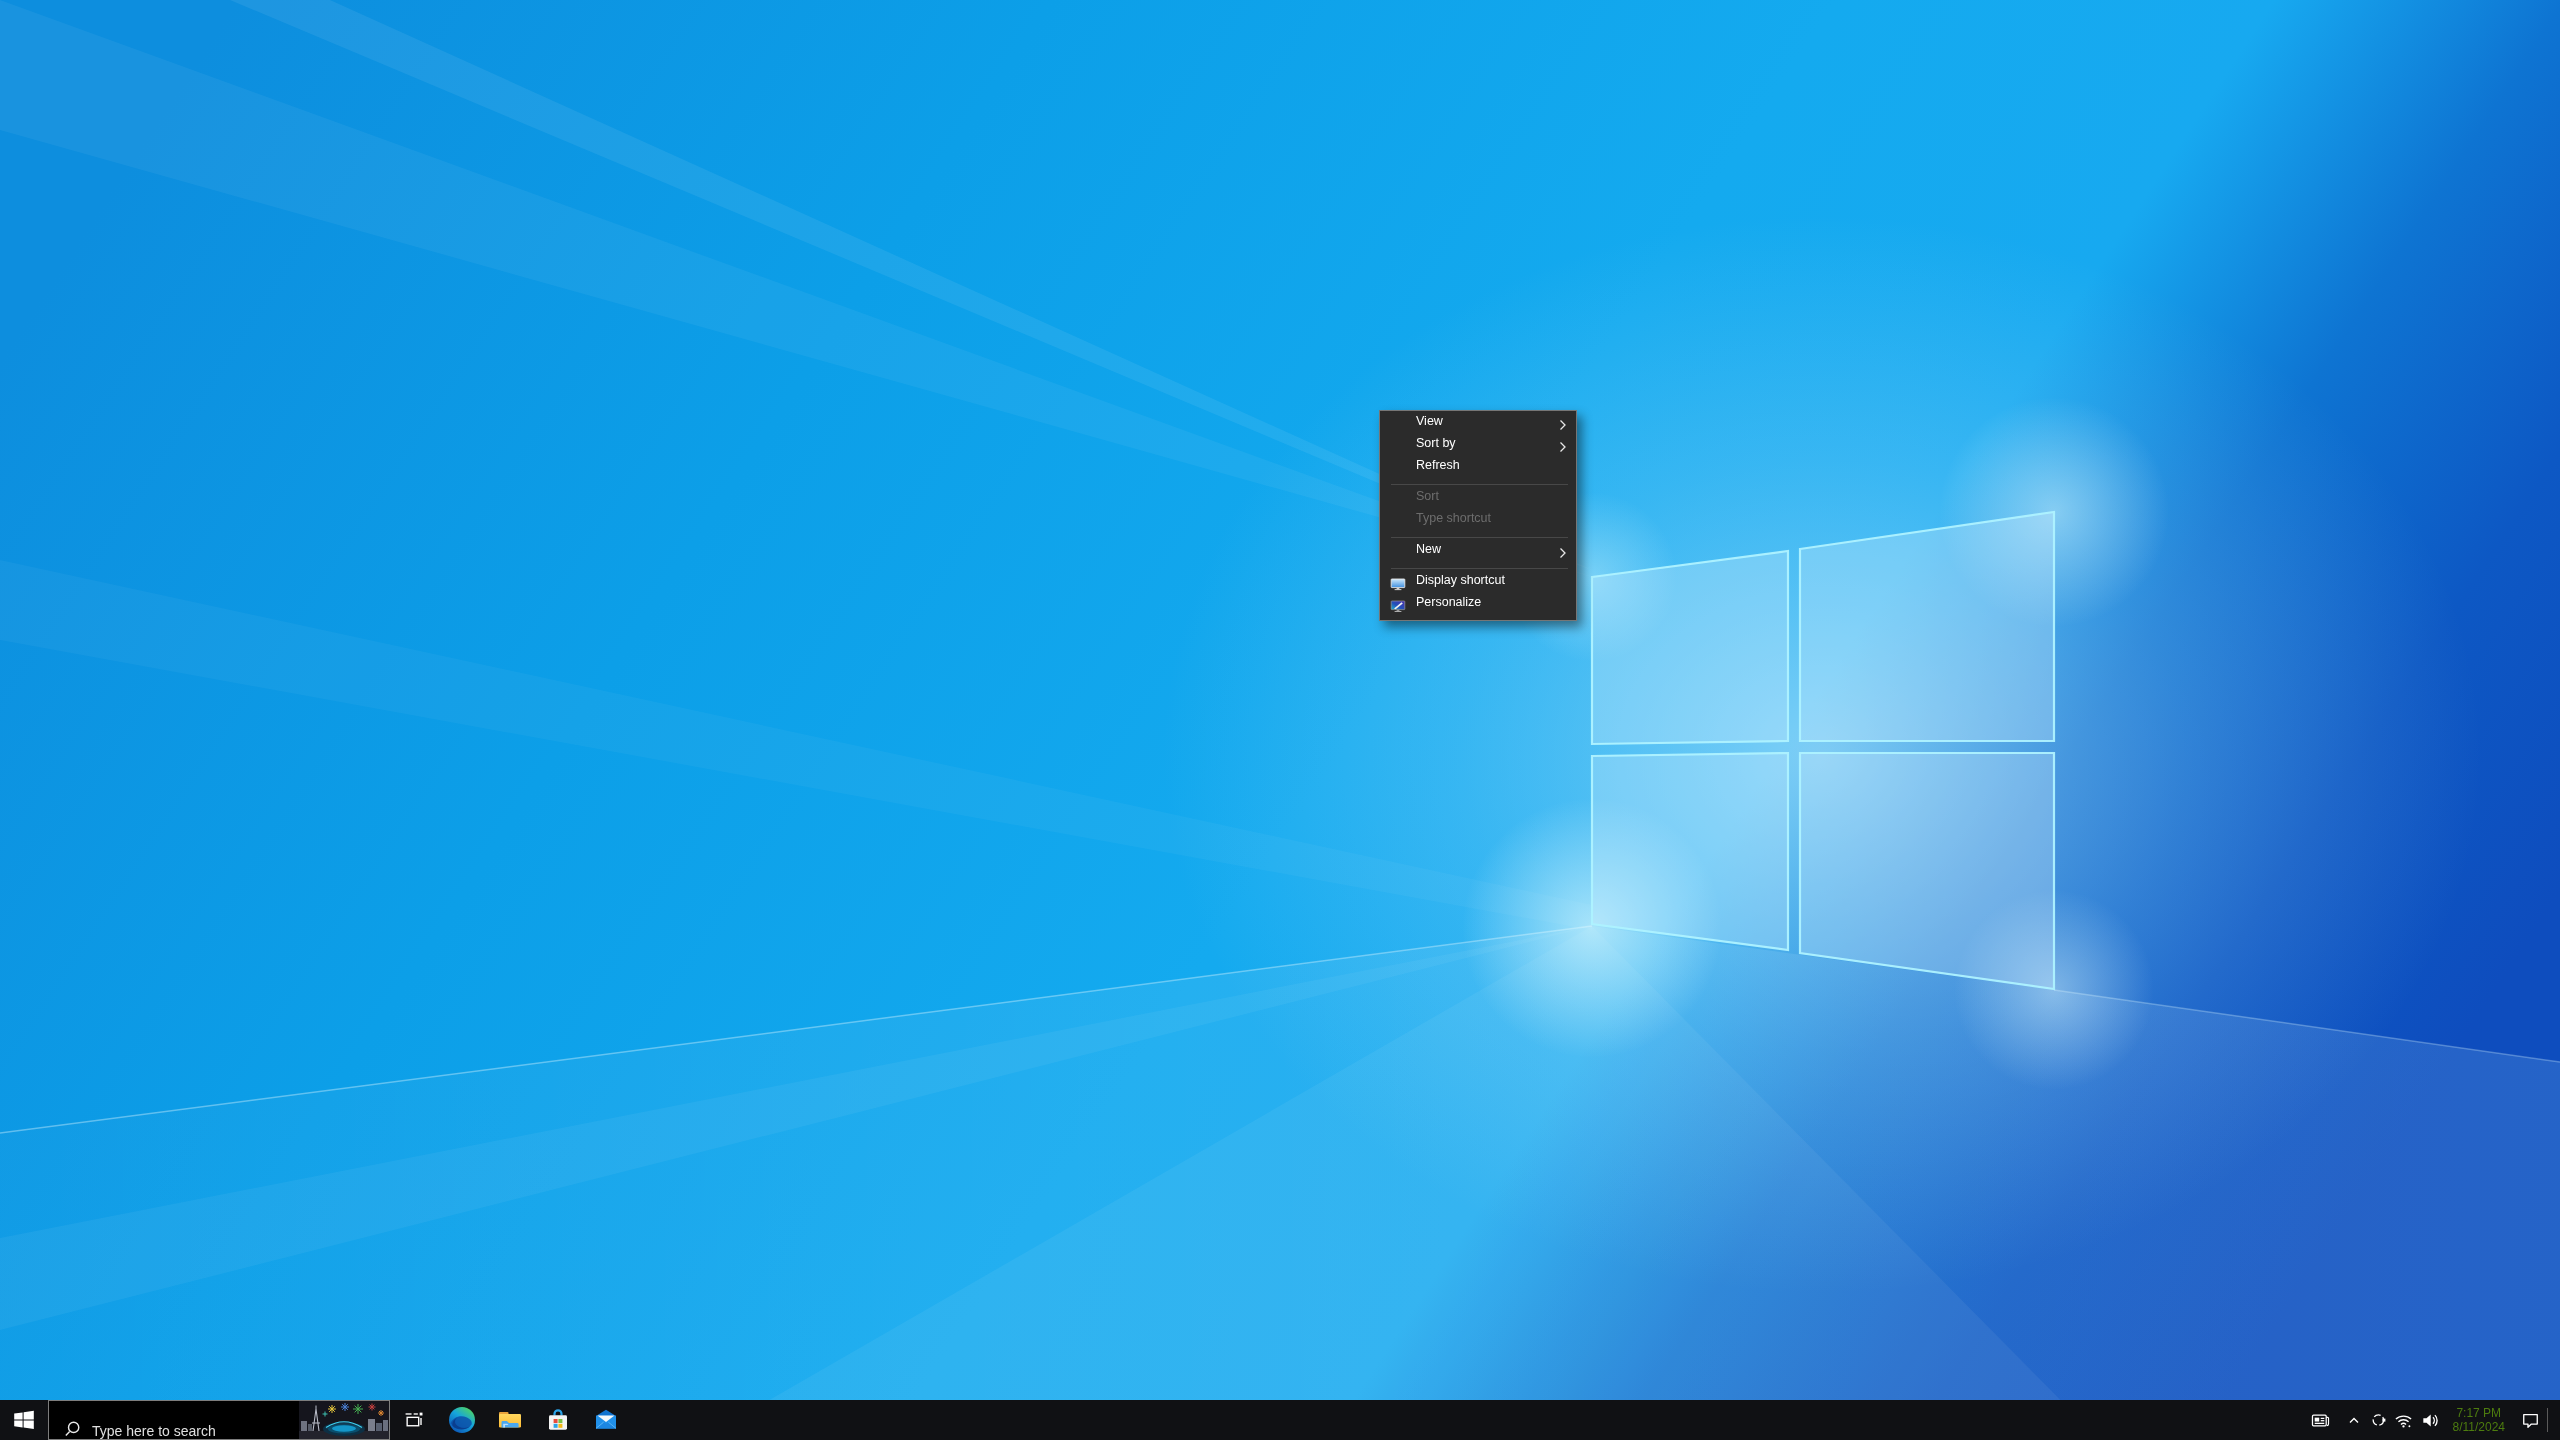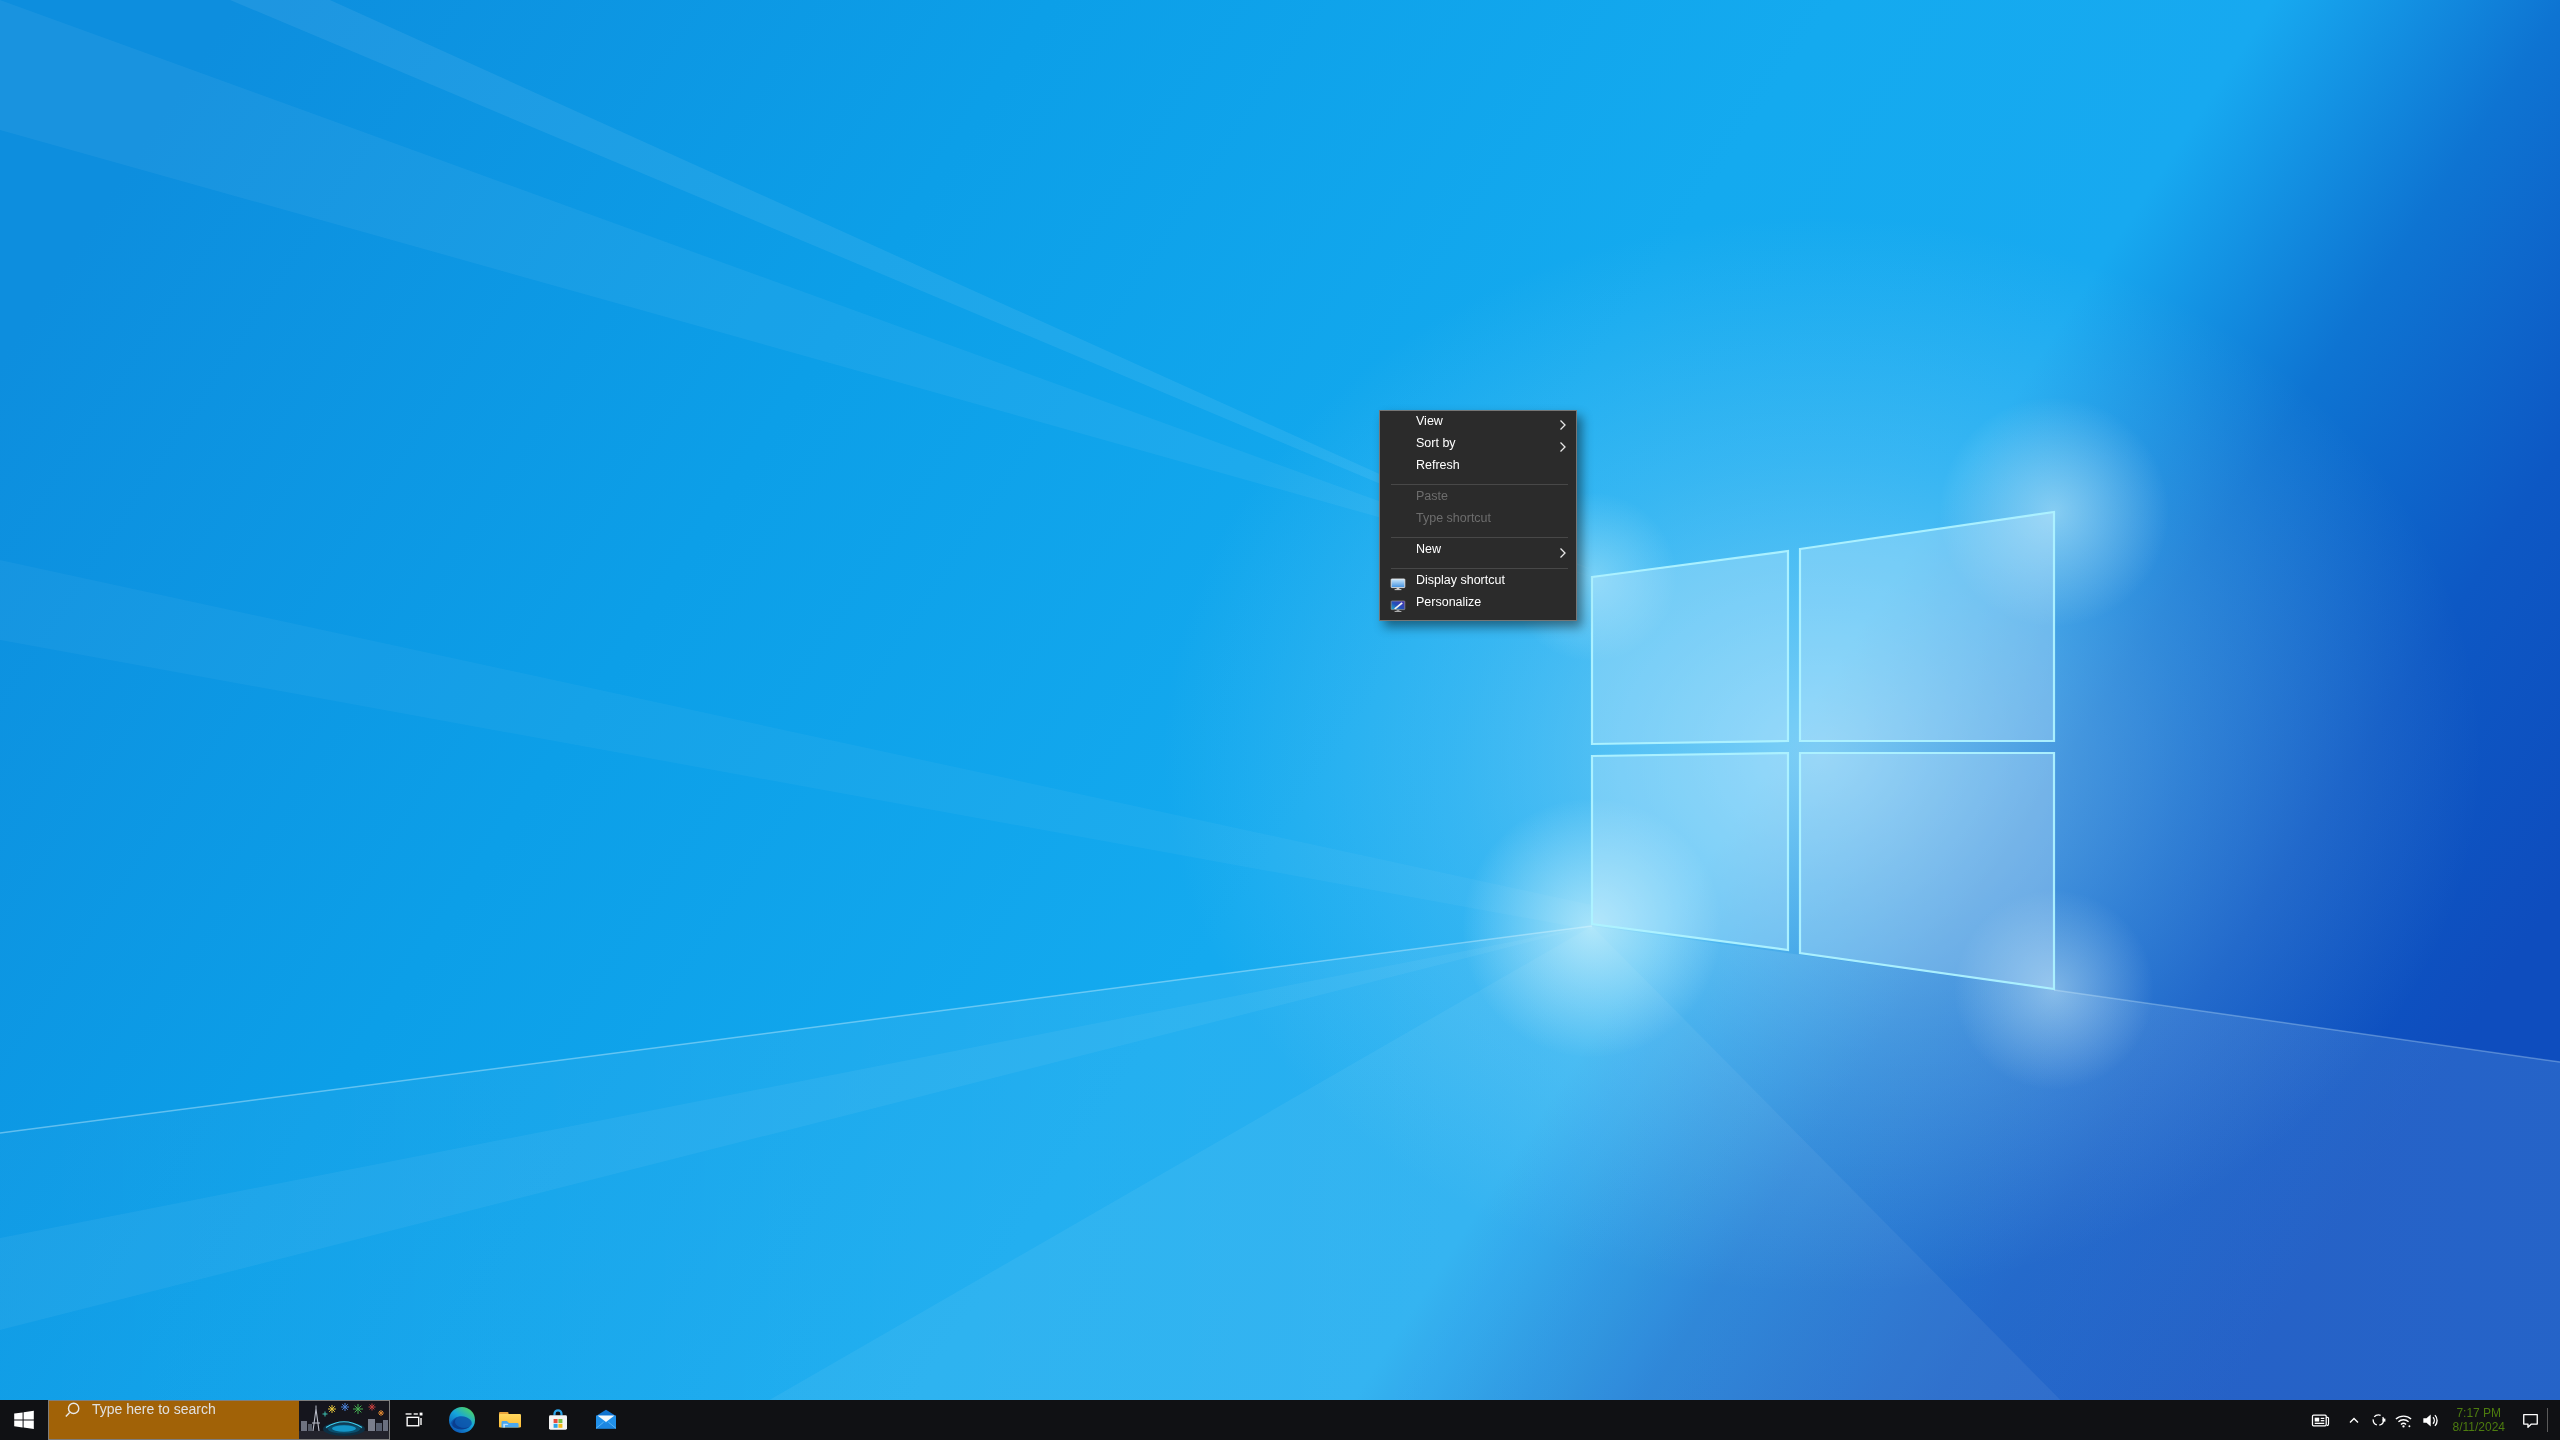--- a/index.html
+++ b/index.html
@@ -25,22 +25,22 @@
   .mi-icon{position:absolute;left:10px;top:3px;}
   .menu-sep{height:1px;background:#484848;margin:4px 8px 4px 11px;}
   
   .taskbar{
     position:absolute;left:0;right:0;bottom:0;height:40px;
     background:#101114;display:flex;align-items:stretch;z-index:100;
   }
   .tb-btn{width:48px;display:flex;align-items:center;justify-content:center;flex:0 0 auto;cursor:pointer;}
   .search-box{
     position:relative;flex:0 0 342px;box-sizing:border-box;
-    background:#a16207;border:1px solid #7d7d7d;
-    display:flex;align-items:flex-start;cursor:text;
+    background:#000000;border:1px solid #7d7d7d;
+    display:flex;align-items:flex-end;cursor:text;
   }
   .search-box .mag{margin:0 10px 0 14px;flex:0 0 auto;}
   .search-box input{
     background:transparent;border:none;outline:none;
     color:#e6e6e6;font-size:14px;font-family:inherit;width:180px;padding:0;
   }
   .search-box input::placeholder{color:#e0e0e0;opacity:1;}
   .search-promo{position:absolute;right:0;top:0;bottom:0;width:90px;overflow:hidden;}
   .tb-spacer{flex:1 1 auto;}
   .tray{display:flex;align-items:center;flex:0 0 auto;}
@@ -127,21 +127,21 @@
       </svg>
   </div>
 
   <div class="menu-item">
     <span>Refresh</span>
   </div>
 
   <div class="menu-sep"></div>
 
   <div class="menu-item disabled">
-    <span>Paste</span>
+    <span>Sort</span>
   </div>
 
   <div class="menu-item disabled">
     <span>Type shortcut</span>
   </div>
 
   <div class="menu-sep"></div>
 
   <div class="menu-item">
     <span>New</span>

